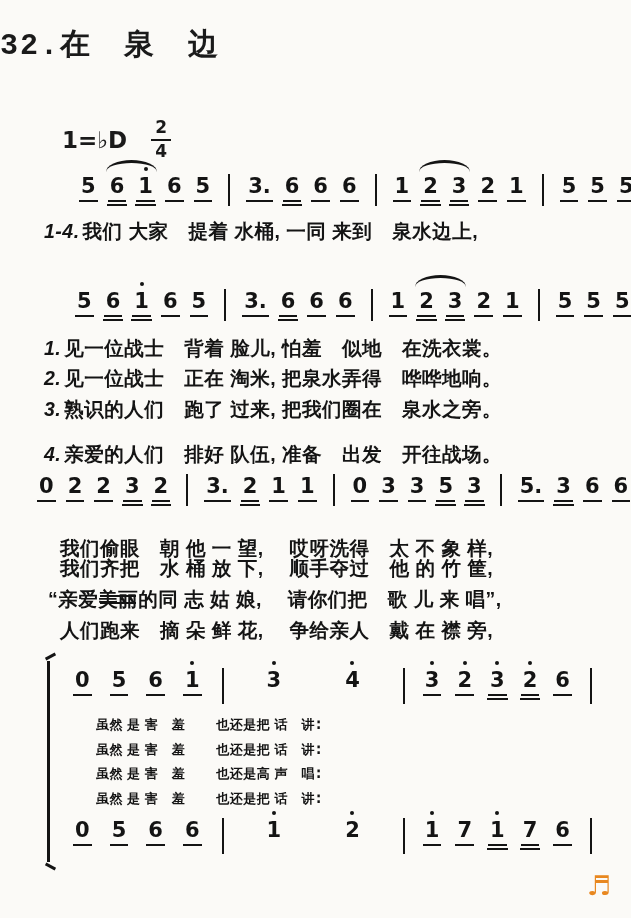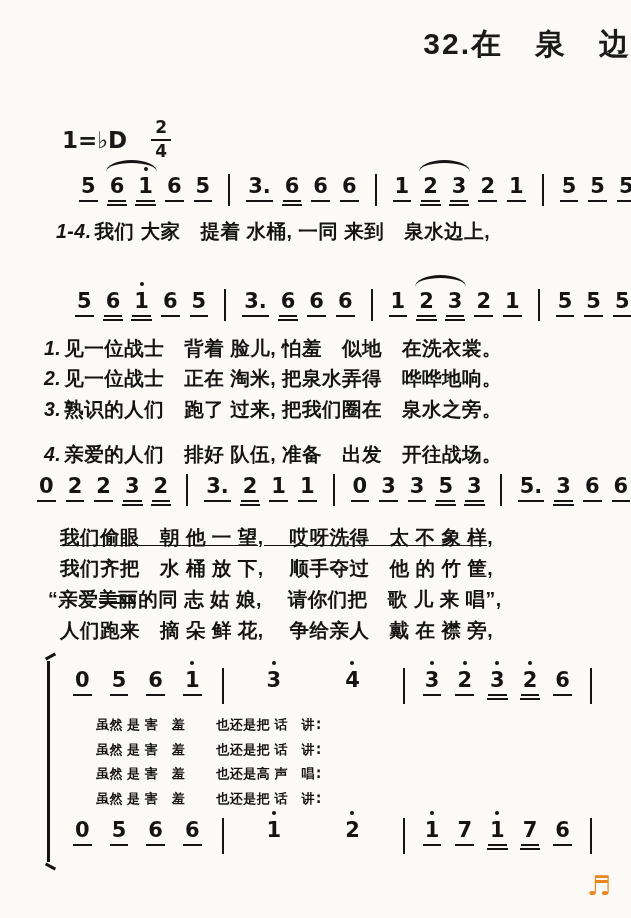--- a/index.html
+++ b/index.html
@@ -1,21 +1,21 @@
 <!DOCTYPE html>
 <html><head>
 <meta charset="utf-8">
 <style>
   html,body{margin:0;padding:0;background:#e8e8e6;}
   .page{position:relative;width:631px;height:918px;margin:0 auto;background:#fbfaf7;overflow:hidden;
         font-family:"Liberation Sans",sans-serif;color:#1a1a1a;}
 
   
-  .title{position:absolute;top:24px;left:0;right:0;text-align:right;
-         font-family:Liberation Sans, sans-serif;font-weight:bold;font-size:30px;letter-spacing:2px;}
+  .title{position:absolute;top:24px;left:0;right:0;text-align:left;
+         font-family:Liberation Mono, monospace;font-weight:bold;font-size:30px;letter-spacing:2px;}
   .keysig{position:absolute;top:118px;left:62px;display:flex;align-items:center;
           font-family:"DejaVu Sans",sans-serif;font-weight:bold;font-size:23px;}
   .frac{display:inline-flex;flex-direction:column;align-items:center;margin-left:24px;
         font-size:17px;line-height:1.15;font-weight:bold;}
   .frac .num{border-bottom:2px solid #141414;padding:0 4px 1px;}
   .frac .den{padding-top:1px;}
   .credits{position:absolute;top:102px;right:36px;text-align:right;
            font-weight:bold;font-size:14.5px;line-height:19px;}
 
   
@@ -32,25 +32,25 @@
   .grp .slur{position:absolute;top:-14px;left:3px;right:3px;height:9px;
              border-top:3px solid #141414;border-radius:50% 50% 0 0/100% 100% 0 0;}
   .bar{display:inline-block;flex:none;width:2px;height:32px;background:#141414;margin:0 11px;}
 
   
   .lyr{position:absolute;white-space:pre;font-weight:bold;font-size:19.5px;letter-spacing:0.5px;color:#141414;}
   .prefix{font-style:italic;margin-right:3px;}
 
   
   #sys1{top:174px;} #sys1 .noterow{left:74px;right:52px;}
-  #sys1 .lyr1{top:44px;left:56px;text-align:center;}
+  #sys1 .lyr1{top:44px;left:44px;text-align:center;}
   #sys2{top:289px;} #sys2 .noterow{left:70px;right:52px;}
   #sys2 .lyr{left:44px;} #sys2 .lyr1{top:46px;} #sys2 .lyr2{top:76px;} #sys2 .lyr3{top:100px;margin-top:7px;} #sys2 .lyr4{top:152px;}
   #sys3{top:474px;} #sys3 .noterow{left:32px;right:52px;}
-  #sys3 .lyr{left:60px;} #sys3 .lyr1{top:50px;text-decoration:underline;} #sys3 .lyr2{top:81px;} #sys3 .lyr3{top:112px;left:48px;} #sys3 .lyr4{top:143px;}
+  #sys3 .lyr{left:60px;} #sys3 .lyr1{top:61px;} #sys3 .lyr2{top:81px;} #sys3 .lyr3{top:112px;left:48px;} #sys3 .lyr4{top:143px;}
   #sys4{top:668px;} #sys4 .noterow{left:64px;right:50px;}
   #sys4 .lyr{left:96px;font-size:13px;} #sys4 .lyr1{top:48px;} #sys4 .lyr2{top:73px;} #sys4 .lyr3{top:97px;} #sys4 .lyr4{top:122px;}
   #sys5{top:818px;} #sys5 .noterow{left:64px;right:50px;}
 
   #sys4 .m0 .tok,#sys5 .m0 .tok{margin:0 9px;}
   #sys4 .m1 .tok,#sys5 .m1 .tok{margin:0 30px;}
   #sys4 .m2 .tok,#sys5 .m2 .tok{margin:0 7px;}
   #sys4 .m3 .tok,#sys5 .m3 .tok{margin:0 26px;}
   #sys4 .bar,#sys5 .bar{height:36px;}
 

